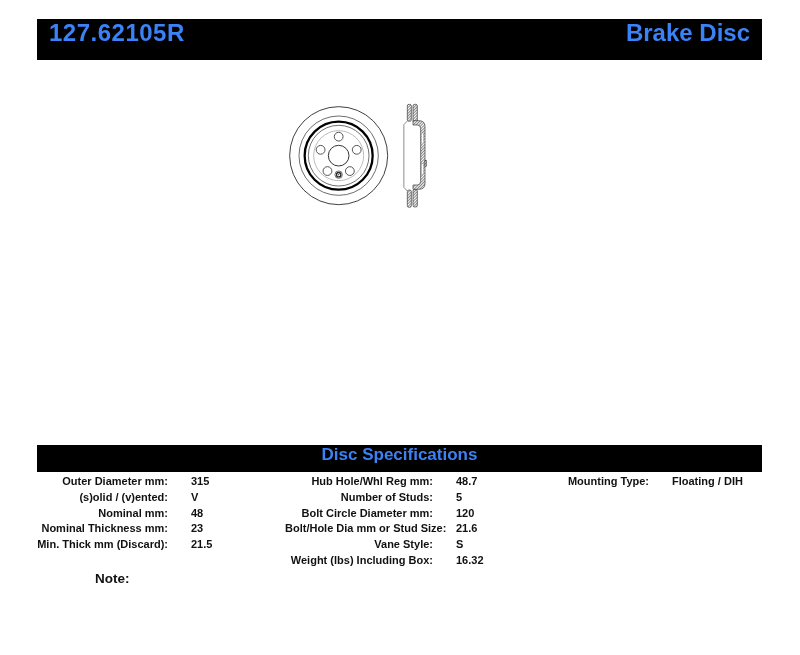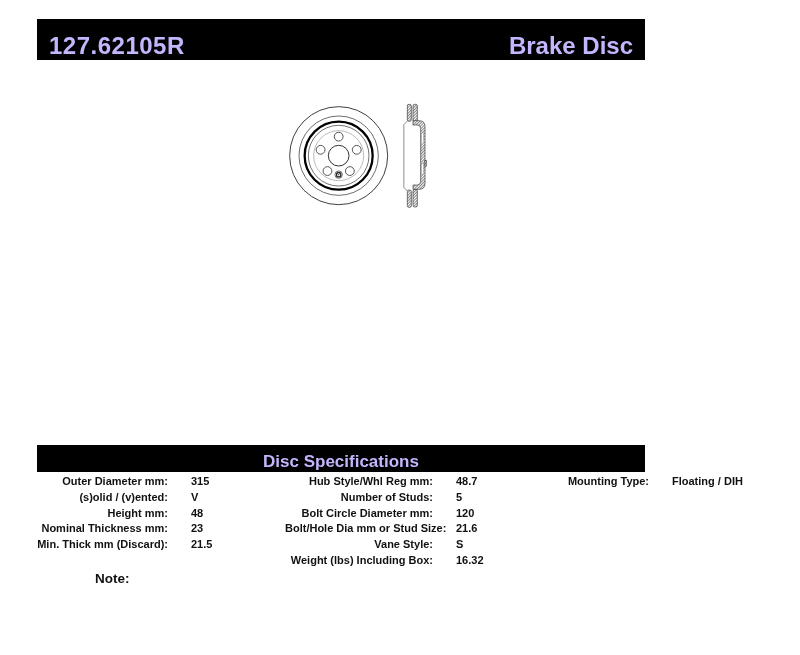--- a/index.html
+++ b/index.html
@@ -1,22 +1,22 @@
 <!DOCTYPE html>
 <html><head>
 <meta charset="utf-8">
 <style>
   html,body{margin:0;padding:0;background:#ffffff;}
   .page{
     position:relative;width:800px;height:655px;background:#ffffff;overflow:hidden;
     font-family:"Liberation Sans", sans-serif;color:#111111;
   }
   .bar{
-    position:absolute;left:37px;width:608px;background:#000000;color:#c4b5fd;
-    display:flex;align-items:flex-end;box-sizing:border-box;
+    position:absolute;left:37px;width:725px;background:#000000;color:#3b82f6;
+    display:flex;align-items:flex-start;box-sizing:border-box;
   }
   .top-bar{top:19px;height:41px;justify-content:space-between;padding:0 12px;}
   .top-bar .part-no{font-size:24px;font-weight:bold;letter-spacing:0.5px;}
   .top-bar .prod{font-size:24px;font-weight:bold;}
   .spec-bar{top:445px;height:27px;justify-content:center;}
   .spec-bar span{font-size:17px;font-weight:bold;}
   .drawing{position:absolute;left:270px;top:95px;width:260px;height:190px;}
   .speccol{position:absolute;top:474px;}
   .srow{display:flex;font-size:11px;font-weight:bold;line-height:15.8px;white-space:nowrap;}
   .srow .lbl{text-align:right;}
@@ -99,36 +99,36 @@
   <div class="speccol col1">
     <div class="srow">
       <span class="lbl">Outer Diameter mm:</span>
       <span class="val">315</span>
     </div>
     <div class="srow">
       <span class="lbl">(s)olid / (v)ented:</span>
       <span class="val">V</span>
     </div>
     <div class="srow">
-      <span class="lbl">Height mm:</span>
+      <span class="lbl">Nominal mm:</span>
       <span class="val">48</span>
     </div>
     <div class="srow">
       <span class="lbl">Nominal Thickness mm:</span>
       <span class="val">23</span>
     </div>
     <div class="srow">
       <span class="lbl">Min. Thick mm (Discard):</span>
       <span class="val">21.5</span>
     </div>
   </div>
 
   <div class="speccol col2">
     <div class="srow">
-      <span class="lbl">Hub Style/Whl Reg mm:</span>
+      <span class="lbl">Hub Hole/Whl Reg mm:</span>
       <span class="val">48.7</span>
     </div>
     <div class="srow">
       <span class="lbl">Number of Studs:</span>
       <span class="val">5</span>
     </div>
     <div class="srow">
       <span class="lbl">Bolt Circle Diameter mm:</span>
       <span class="val">120</span>
     </div>

